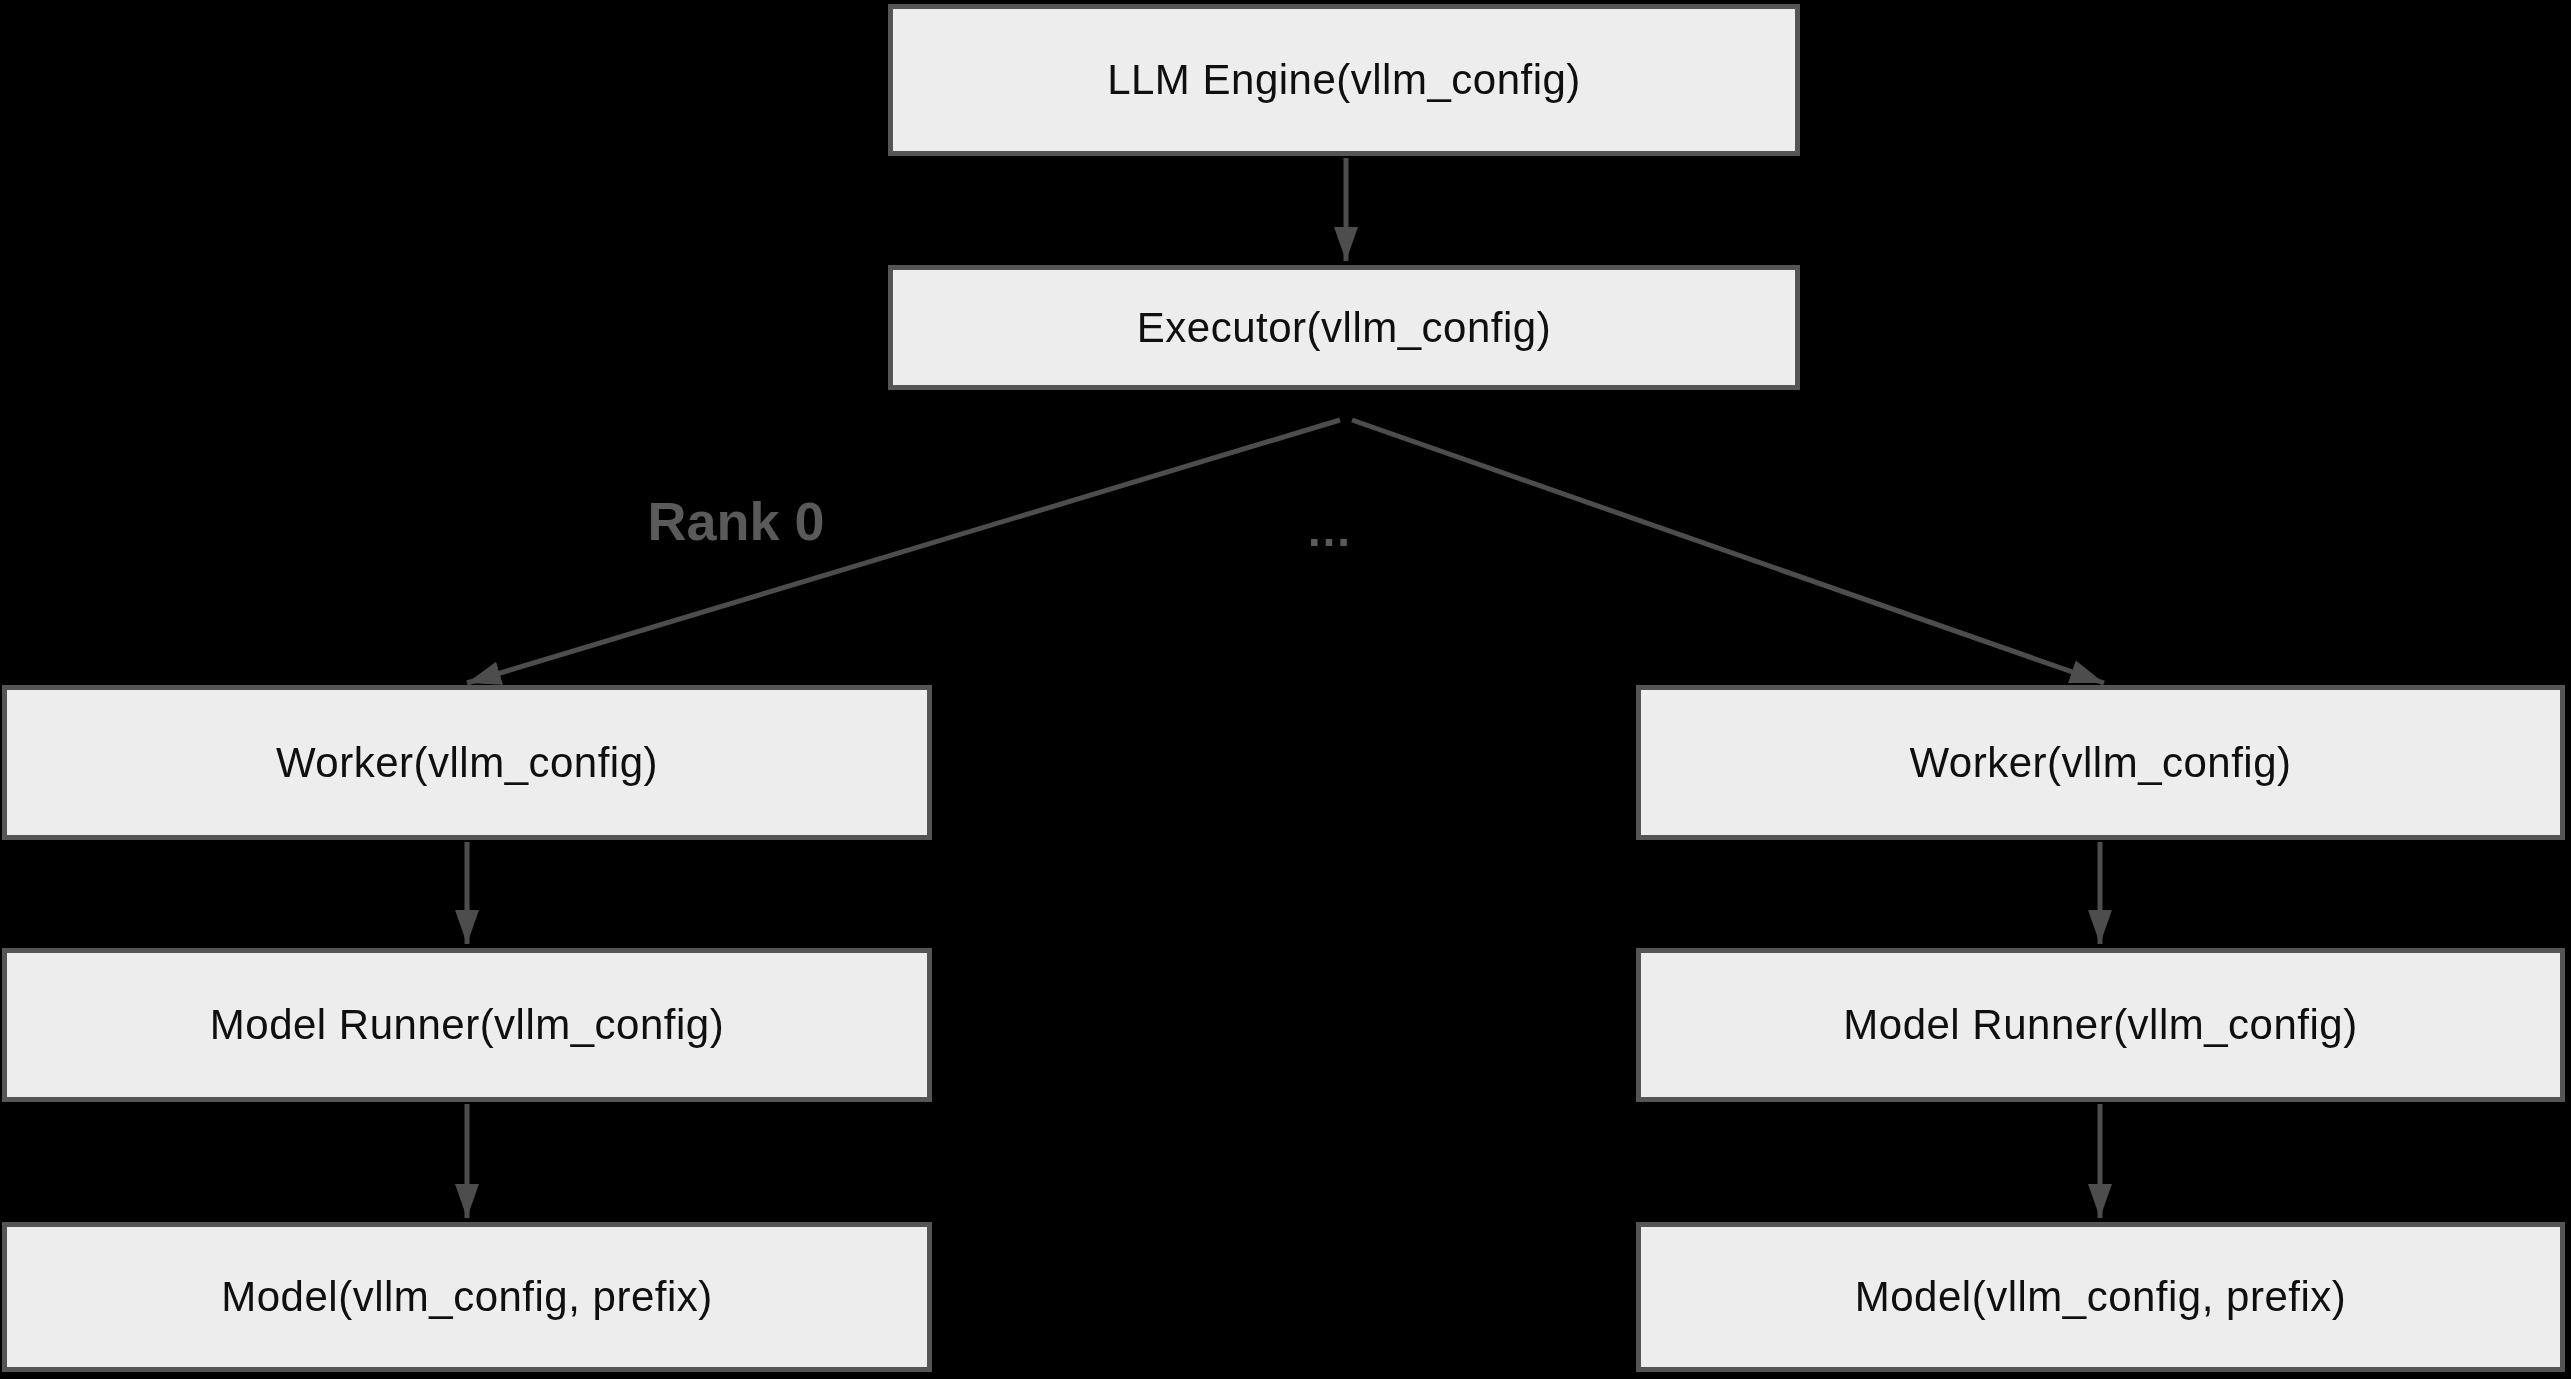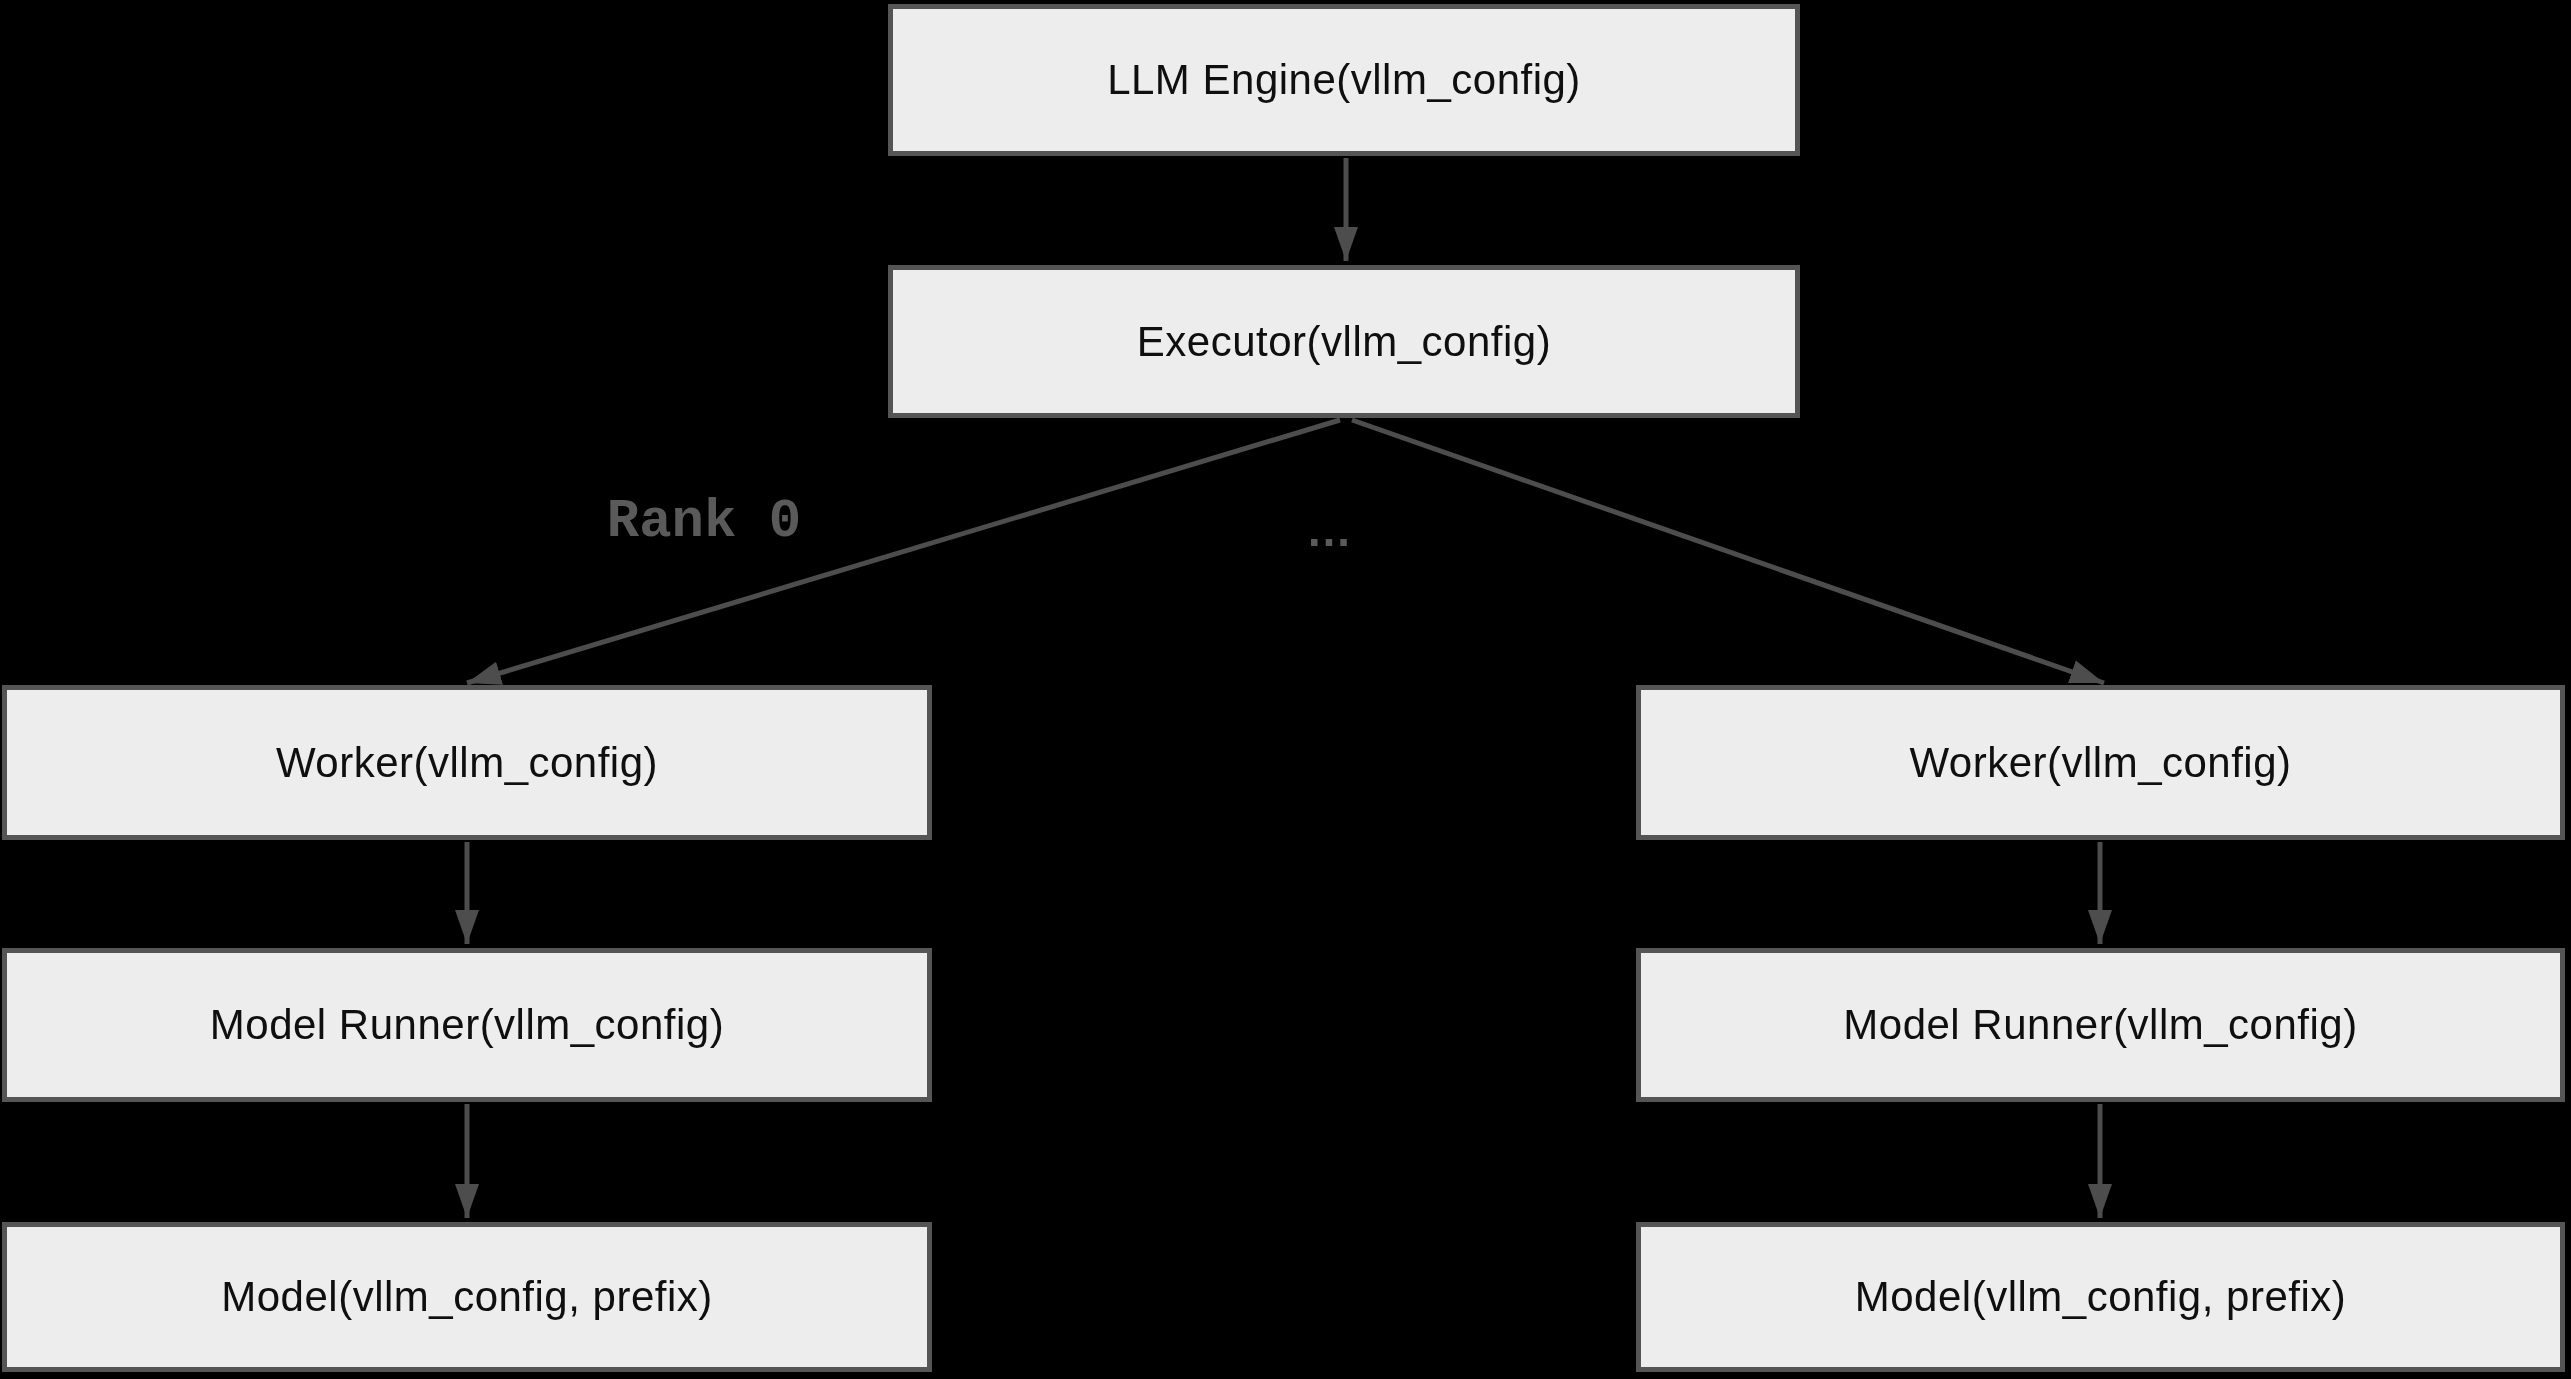--- a/index.html
+++ b/index.html
@@ -45,28 +45,28 @@
     font-weight: 600;
     white-space: nowrap;
   }
   .edge-label.dots {
     font-size: 46px;
     font-weight: 700;
     letter-spacing: 2px;
   }
   
   #node-llm-engine          { left: 888px;  top: 4px;    width: 912px; height: 152px; }
-  #node-executor            { left: 888px;  top: 265px;  width: 912px; height: 153px; }
+  #node-executor            { left: 888px;  top: 265px;  width: 912px; height: 125px; }
   #node-worker-rank0        { left: 2px;    top: 685px;  width: 930px; height: 155px; }
   #node-model-runner-rank0  { left: 2px;    top: 948px;  width: 930px; height: 154px; }
   #node-model-rank0         { left: 2px;    top: 1222px; width: 930px; height: 150px; }
   #node-worker-rankn        { left: 1636px; top: 685px;  width: 929px; height: 155px; }
   #node-model-runner-rankn  { left: 1636px; top: 948px;  width: 929px; height: 154px; }
   #node-model-rankn         { left: 1636px; top: 1222px; width: 929px; height: 150px; }
-  #label-rank-0   { left: 704px;  top: 521px; font-family: Liberation Mono, monospace; }
+  #label-rank-0   { left: 736px;  top: 521px; }
   #label-ellipsis { left: 1330px; top: 530px; }
   #label-rank-n   { left: 1940px; top: 521px; }
 </style>
 </head>
 <body>
 
 <div class="canvas">
 
   <svg class="edges" viewBox="0 0 2571 1379" xmlns="http://www.w3.org/2000/svg">
     <defs>

